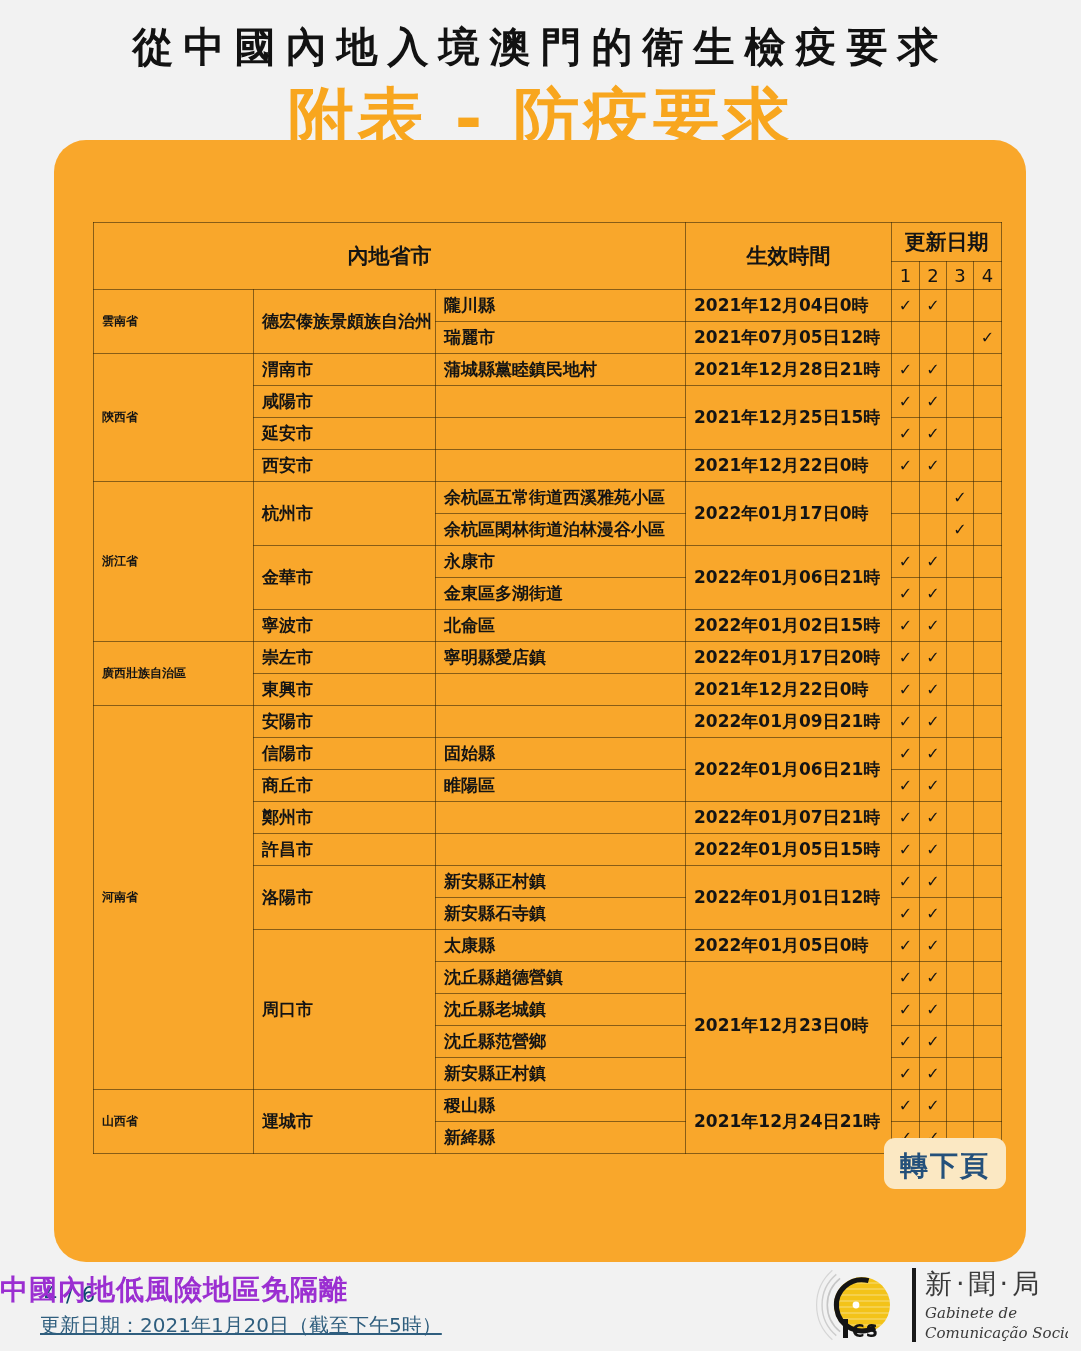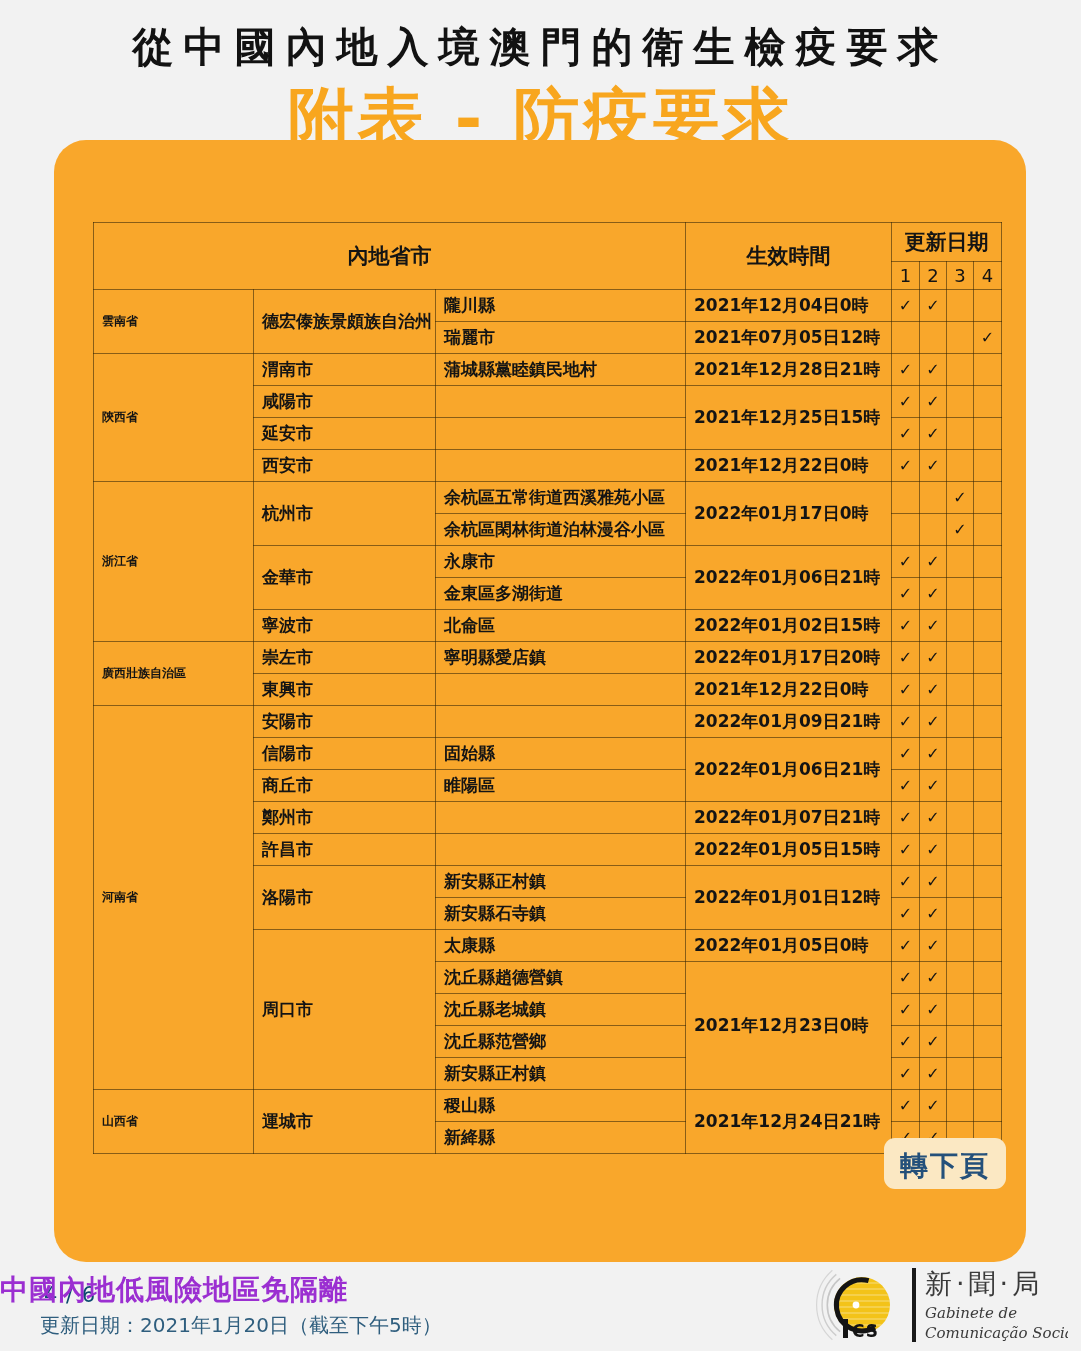--- a/index.html
+++ b/index.html
@@ -40,21 +40,21 @@
     font-size:28px;font-weight:bold;letter-spacing:2px;
     padding:11px 16px 6px 16px;border-radius:11px;line-height:1.2;
     cursor:pointer;
   }
   .page-indicator{
     position:absolute;left:44px;top:1283px;
     font-size:21px;color:#0c4a6e;letter-spacing:1px;
   }
   .update-date{
     position:absolute;left:40px;top:1312px;
-    font-size:20px;color:#2F5E7E;
+    font-size:20px;color:#2F5E7E;text-decoration:underline;
   }
   .low-risk-note{
     position:absolute;left:0;top:1271px;width:100%;text-align:left;
     font-size:28px;font-weight:bold;color:#9B2FD1;letter-spacing:1px;
   }
   .logo{position:absolute;left:792px;top:1262px;width:276px;height:86px;}
   .logo svg{display:block;}
   .logo-cn{font-size:27px;fill:#3a3a3a;letter-spacing:4px;font-family:"DejaVu Sans",sans-serif;}
   .logo-pt{font-size:15px;fill:#3a3a3a;font-style:italic;font-family:"DejaVu Serif","Liberation Serif",serif;}
   .logo-cs{font-size:17px;font-weight:bold;fill:#141414;letter-spacing:1px;font-family:"DejaVu Sans",sans-serif;}

